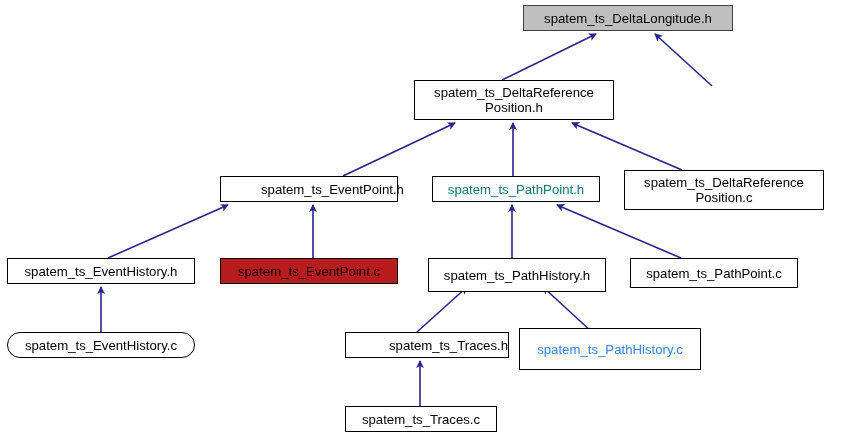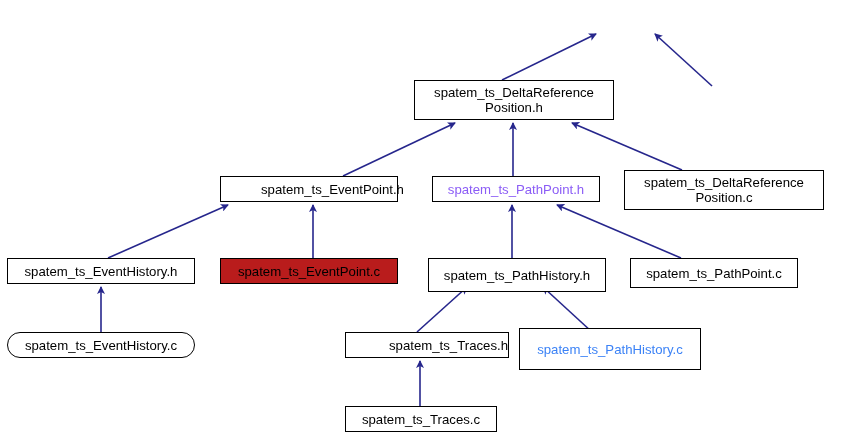--- a/index.html
+++ b/index.html
@@ -51,24 +51,25 @@
       <line x1="682" y1="170" x2="572" y2="123" stroke="#26268c" stroke-width="1.6" marker-end="url(#arrowhead)"></line>
       <line x1="108" y1="258" x2="228" y2="205" stroke="#26268c" stroke-width="1.6" marker-end="url(#arrowhead)"></line>
       <line x1="313" y1="258" x2="313" y2="205" stroke="#26268c" stroke-width="1.6" marker-end="url(#arrowhead)"></line>
       <line x1="512" y1="258" x2="512" y2="205" stroke="#26268c" stroke-width="1.6" marker-end="url(#arrowhead)"></line>
       <line x1="681" y1="258" x2="557" y2="205" stroke="#26268c" stroke-width="1.6" marker-end="url(#arrowhead)"></line>
       <line x1="101" y1="332" x2="101" y2="287" stroke="#26268c" stroke-width="1.6" marker-end="url(#arrowhead)"></line>
       <line x1="417" y1="332" x2="467" y2="287" stroke="#26268c" stroke-width="1.6" marker-end="url(#arrowhead)"></line>
       <line x1="592" y1="332" x2="543" y2="287" stroke="#26268c" stroke-width="1.6" marker-end="url(#arrowhead)"></line>
       <line x1="420" y1="406" x2="420" y2="361" stroke="#26268c" stroke-width="1.6" marker-end="url(#arrowhead)"></line>
     </svg>
+<div class="node root" style="left: 523px; top: 5px; width: 210px; height: 26px; border-color: rgb(64, 64, 64); background: rgb(191, 191, 191); color: rgb(0, 0, 0);"><span class="lbl">spatem_ts_DeltaLongitude.h</span></div>
     <div class="node" style="left: 414px; top: 80px; width: 200px; height: 40px; border-color: rgb(0, 0, 0); background: rgb(255, 255, 255); color: rgb(0, 0, 0);"><span class="lbl">spatem_ts_DeltaReference
 Position.h</span></div>
     <div class="node" style="left: 220px; top: 176px; width: 178px; height: 26px; border-color: rgb(0, 0, 0); background: rgb(255, 255, 255); color: rgb(0, 0, 0); padding-left: 40px;"><span class="lbl">spatem_ts_EventPoint.h</span></div>
-    <div class="node" style="left: 432px; top: 176px; width: 168px; height: 26px; border-color: rgb(0, 0, 0); background: rgb(255, 255, 255); color: #8b5cf6;"><span class="lbl">spatem_ts_PathPoint.h</span></div>
+    <div class="node" style="left: 432px; top: 176px; width: 168px; height: 26px; border-color: rgb(0, 0, 0); background: rgb(255, 255, 255); color: #0f766e;"><span class="lbl">spatem_ts_PathPoint.h</span></div>
     <div class="node" style="left: 624px; top: 170px; width: 200px; height: 40px; border-color: rgb(0, 0, 0); background: rgb(255, 255, 255); color: rgb(0, 0, 0);"><span class="lbl">spatem_ts_DeltaReference
 Position.c</span></div>
     <div class="node" style="left: 7px; top: 258px; width: 188px; height: 26px; border-color: rgb(0, 0, 0); background: rgb(255, 255, 255); color: rgb(0, 0, 0);"><span class="lbl">spatem_ts_EventHistory.h</span></div>
     <div class="node" style="left: 220px; top: 258px; width: 178px; height: 26px; border-color: rgb(0, 0, 0); background: #b91c1c; color: rgb(0, 0, 0);"><span class="lbl">spatem_ts_EventPoint.c</span></div>
     <div class="node" style="left: 428px; top: 258px; width: 178px; height: 34px; border-color: rgb(0, 0, 0); background: rgb(255, 255, 255); color: rgb(0, 0, 0);"><span class="lbl">spatem_ts_PathHistory.h</span></div>
     <div class="node" style="left: 630px; top: 258px; width: 168px; height: 30px; border-color: rgb(0, 0, 0); background: rgb(255, 255, 255); color: rgb(0, 0, 0);"><span class="lbl">spatem_ts_PathPoint.c</span></div>
     <div class="node" style="left: 7px; top: 332px; width: 188px; height: 26px; border-color: rgb(0, 0, 0); background: rgb(255, 255, 255); color: rgb(0, 0, 0); border-radius: 13px;"><span class="lbl">spatem_ts_EventHistory.c</span></div>
     <div class="node" style="left: 345px; top: 332px; width: 164px; height: 26px; border-color: rgb(0, 0, 0); background: rgb(255, 255, 255); color: rgb(0, 0, 0); text-align: right;"><span class="lbl">spatem_ts_Traces.h</span></div>
     <div class="node" style="left: 519px; top: 328px; width: 182px; height: 42px; border-color: rgb(0, 0, 0); background: rgb(255, 255, 255); color: #3b82f6;"><span class="lbl">spatem_ts_PathHistory.c</span></div>
     <div class="node" style="left: 345px; top: 406px; width: 152px; height: 26px; border-color: rgb(0, 0, 0); background: rgb(255, 255, 255); color: rgb(0, 0, 0);"><span class="lbl">spatem_ts_Traces.c</span></div>

